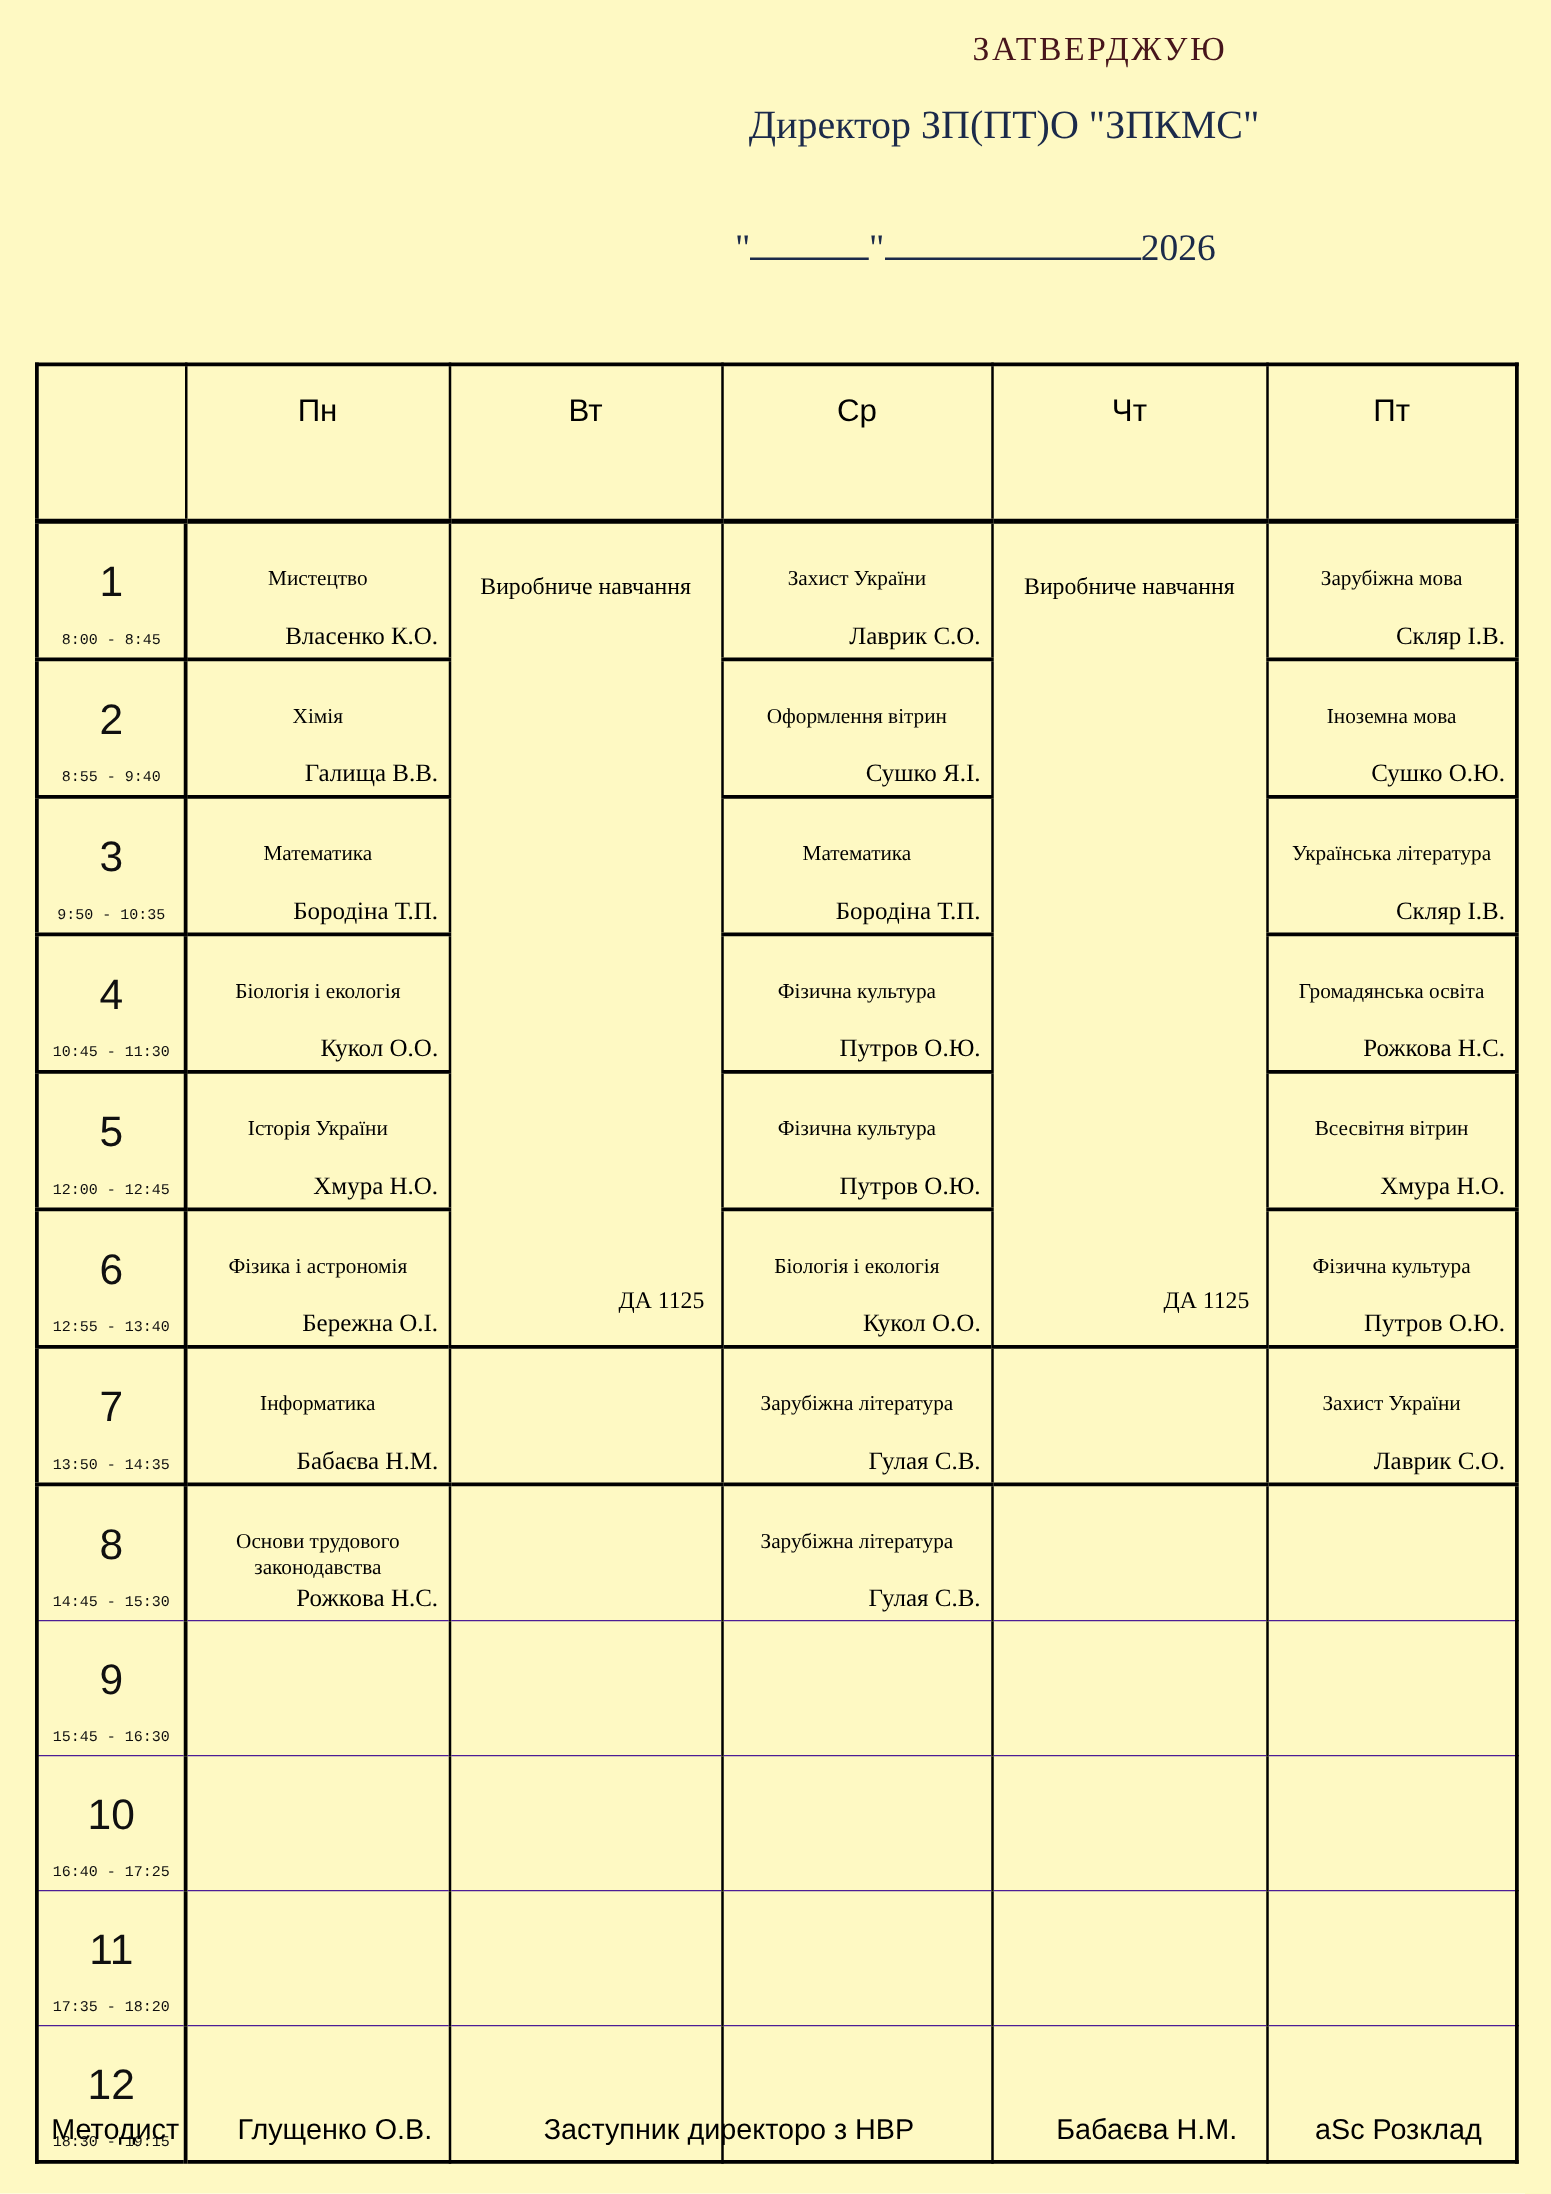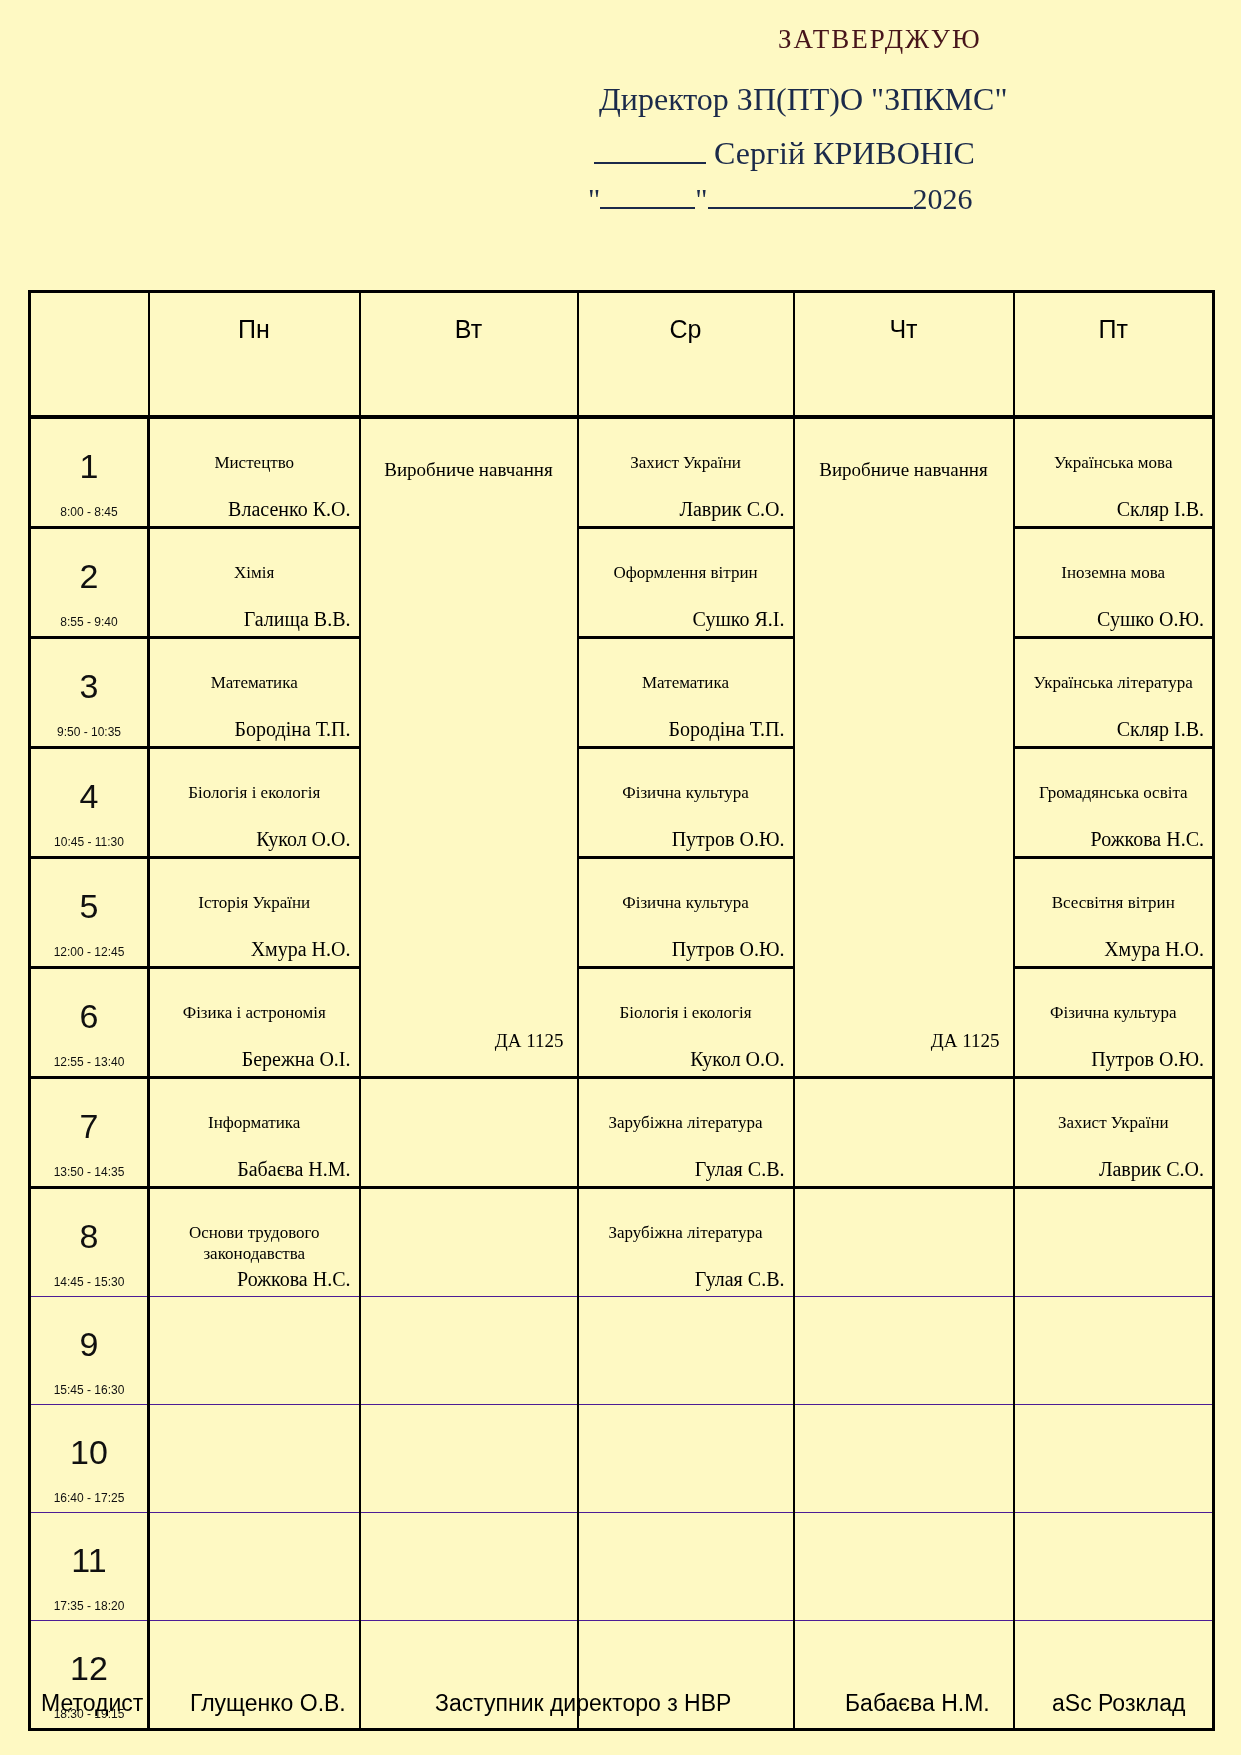--- a/index.html
+++ b/index.html
@@ -25,41 +25,37 @@
   .sched th,.sched td{border-left:2px solid var(--border);padding:0;position:relative;}
   .sched th{height:100px;vertical-align:top;padding-top:22px;text-align:center;
             font-family:"Liberation Sans",sans-serif;font-size:25px;font-weight:400;
             border-bottom:4px solid var(--border);}
   .sched td{height:107px;vertical-align:top;}
   td.numcell{border-right:3px solid var(--border);font-family:"Liberation Sans",sans-serif;}
   tr.rthick>td{border-bottom:3px solid var(--border);}
   tr.rthin>td{border-bottom:1px solid #4c1d95;}
   td.mergedcell{border-bottom:3px solid var(--border);}
   .lessonnum{position:absolute;top:28px;left:0;right:0;text-align:center;font-size:34px;color:#101010;}
-  .lessontime{position:absolute;bottom:7px;left:0;right:0;text-align:center;font-size:12px;color:#101010;}
+  .lessontime{position:absolute;bottom:7px;left:0;right:0;text-align:center;font-size:12px;color:#101010;font-family:Liberation Mono, monospace;}
   .subj{position:absolute;top:6px;left:5px;right:5px;text-align:center;font-size:17px;line-height:1.25;margin-top:27px;}
   .tchr{position:absolute;bottom:5px;right:8px;font-size:20px;white-space:nowrap;}
   .vn{position:absolute;top:40px;left:0;right:0;text-align:center;font-size:19px;}
   .grp{position:absolute;bottom:24px;right:13px;font-size:19px;}
 
   
   .footer-item{position:absolute;top:1690px;font-family:"Liberation Sans",sans-serif;font-size:23px;white-space:nowrap;}
   .f0{left:41px;}.f1{left:190px;}.f2{left:435px;}.f3{left:845px;}.f4{left:1052px;}
 </style>
 </head>
 <body>
 
 <div class="page">
 
   <div class="approve">ЗАТВЕРДЖУЮ</div>
   <div class="director">Директор ЗП(ПТ)О "ЗПКМС"</div>
-  <div class="sign">
-    <span class="uline u1"></span>
-    <span>Сергій КРИВОНІС</span>
-  </div>
   <div class="dateline">
     <span>"</span><span class="uline u2"></span><span>"</span><span class="uline u3"></span><span>2026</span>
   </div>
 
 
   <table class="sched">
     <colgroup>
       <col style="width:119px">
         <col style="width:211px">
         <col style="width:218px">
@@ -93,21 +89,21 @@
           </td>
           <td class="daycell">
             <div class="subj">Захист України</div>
             <div class="tchr">Лаврик С.О.</div>
           </td>
           <td class="mergedcell" rowspan="6">
             <div class="vn">Виробниче навчання</div>
             <div class="grp">ДА 1125</div>
           </td>
           <td class="daycell">
-            <div class="subj">Українська мова</div>
+            <div class="subj">Зарубіжна мова</div>
             <div class="tchr">Скляр І.В.</div>
           </td>
         </tr>
         <tr class="rthick">
           <td class="numcell">
             <div class="lessonnum">2</div>
             <div class="lessontime">8:55 - 9:40</div>
           </td>
           <td class="daycell">
             <div class="subj">Хімія</div>

